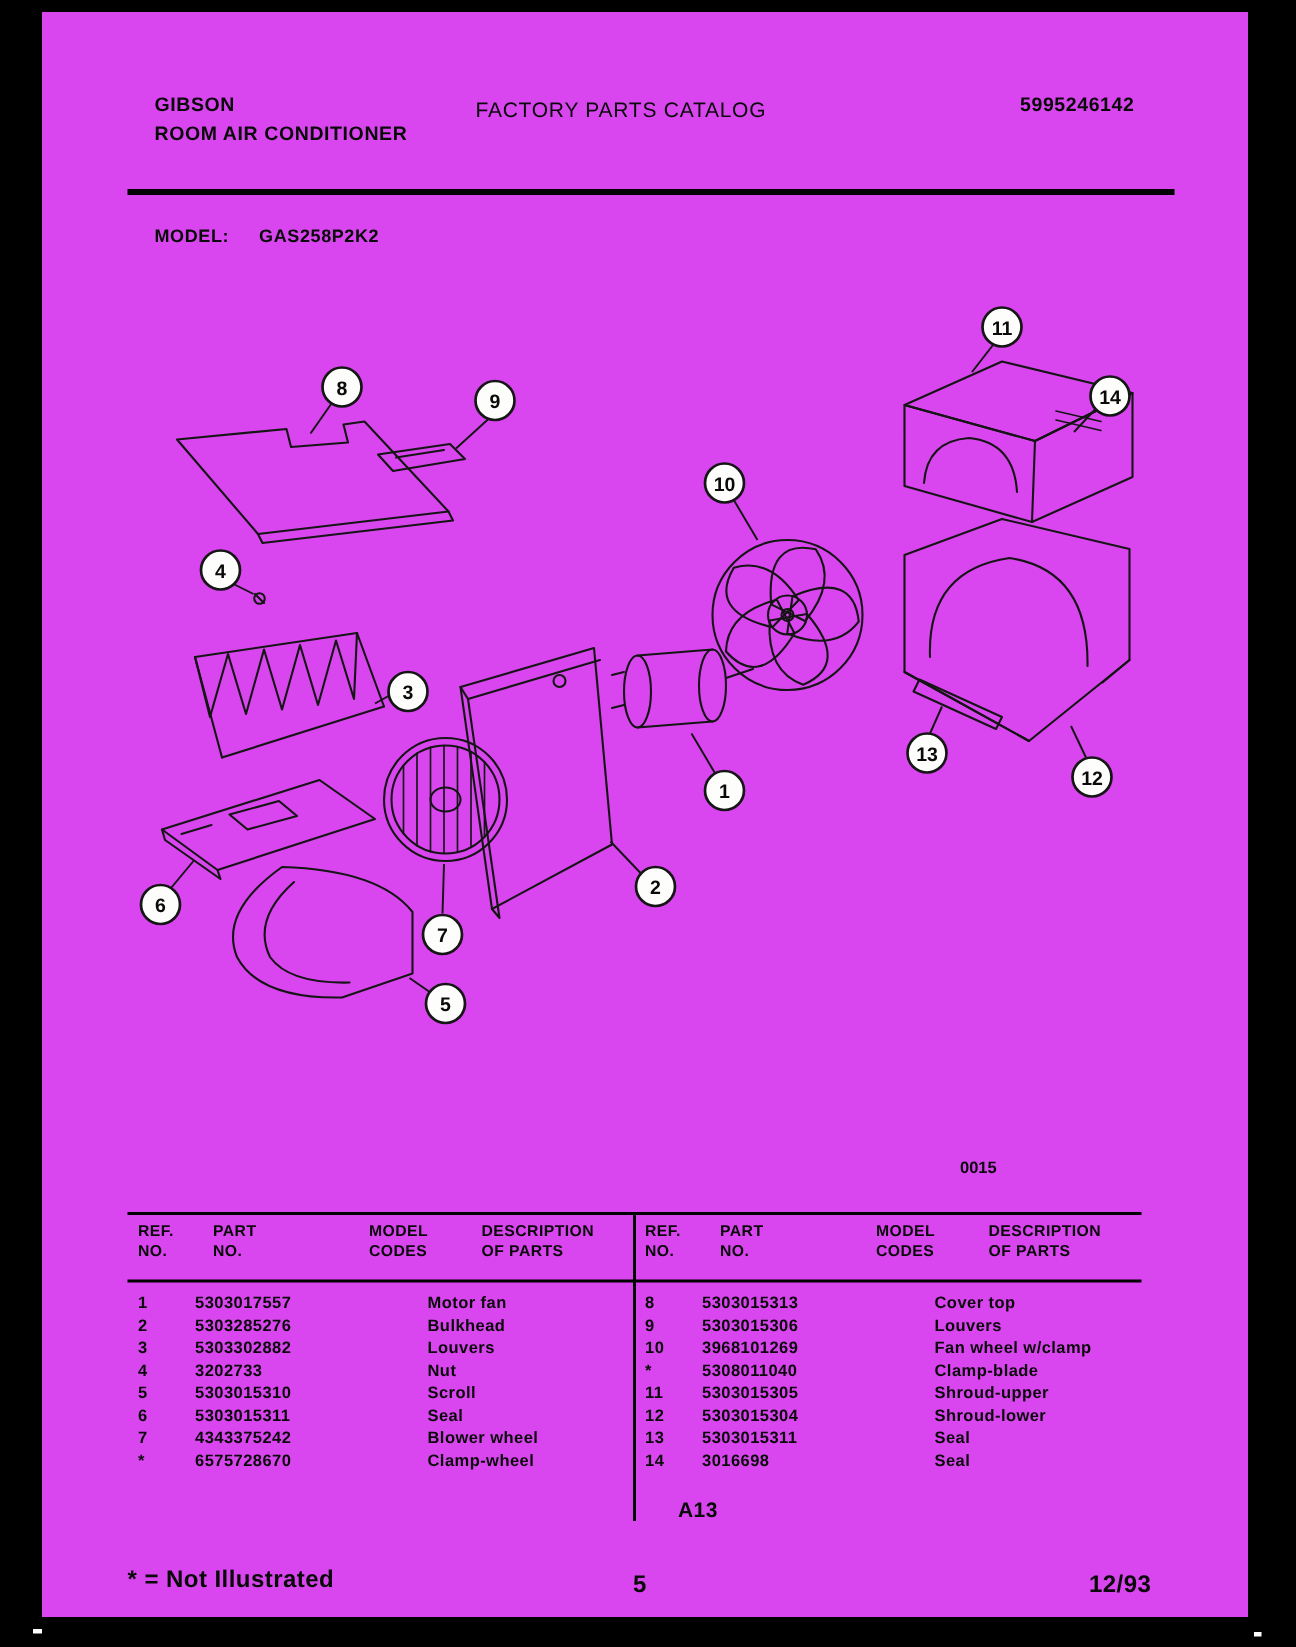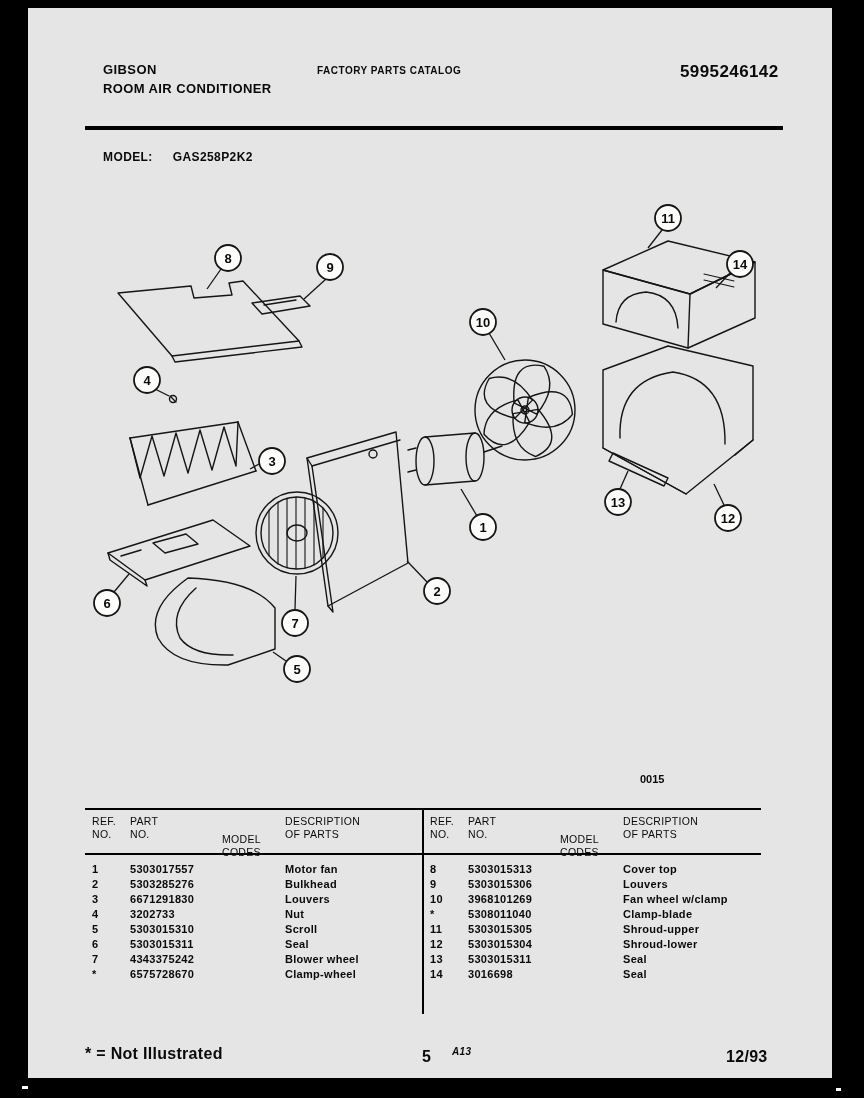--- a/index.html
+++ b/index.html
@@ -7,63 +7,63 @@
   body {
     background:#000;
     position:relative;
     font-family:"Liberation Sans", sans-serif;
     color:#0a0a0a;
     overflow:hidden;
   }
   .page {
     position:absolute; left:28px; top:8px;
     width:804px; height:1070px;
-    background:#e5e5e5;
+    background:#d946ef;
   }
   .speck { position:absolute; background:#fff; }
 
   
   .hdr-brand { position:absolute; left:75px; top:52px; font-size:13px; font-weight:bold; line-height:19px; letter-spacing:.4px; }
-  .hdr-title { position:absolute; left:289px; top:57px; font-size:10px; font-weight:bold; letter-spacing:.5px; }
-  .hdr-doc   { position:absolute; left:652px; top:54px; font-size:17px; font-weight:bold; letter-spacing:.4px; }
+  .hdr-title { position:absolute; left:289px; top:57px; font-size:14px; font-weight:normal; letter-spacing:.5px; }
+  .hdr-doc   { position:absolute; left:652px; top:54px; font-size:13px; font-weight:bold; letter-spacing:.4px; }
   .rule { position:absolute; left:57px; top:118px; width:698px; height:4px; background:#000; }
 
   .model-line { position:absolute; left:75px; top:142px; font-size:12px; font-weight:bold; letter-spacing:.4px; }
   .model-value { margin-left:20px; }
 
   
   .diagram { position:absolute; left:0; top:0; }
 
   .page-code { position:absolute; left:612px; top:765px; font-size:11px; font-weight:bold; }
 
   
   .tline { position:absolute; left:57px; width:676px; height:2px; background:#000; }
   .tline.top { top:800px; }
   .tline.mid { top:845px; }
   .vdiv { position:absolute; left:394px; top:800px; width:2px; height:206px; background:#000; }
 
-  .thead { position:absolute; top:807px; display:flex; font-size:10.5px; font-weight:normal; line-height:13px; letter-spacing:.3px; }
+  .thead { position:absolute; top:807px; display:flex; font-size:10.5px; font-weight:bold; line-height:13px; letter-spacing:.3px;gap:12px; }
   .thead.left  { left:64px; }
   .thead.right { left:402px; }
 
   .tbody { position:absolute; top:855px; font-size:11px; font-weight:bold; letter-spacing:.3px; }
   .tbody.left  { left:64px; }
   .tbody.right { left:402px; }
   .trow { display:flex; height:15px; }
   .cell { white-space:nowrap; }
   .cell-ref   { width:38px; }
   .cell-part  { width:92px; }
-  .cell-codes { width:63px;margin-top:18px; }
+  .cell-codes { width:63px; }
   .cell-desc  { width:170px; }
 
   
   .foot { position:absolute; font-size:16px; font-weight:bold; letter-spacing:.3px; }
   .foot-note  { left:57px;  top:1037px; }
   .foot-page  { left:394px; top:1040px; }
-  .foot-plate { left:424px; top:1038px; font-size:10px;font-style:italic; }
+  .foot-plate { left:424px; top:990px; font-size:14px; }
   .foot-date  { left:698px; top:1040px; }
 </style>
 </head>
 <body>
 
 <div class="speck" style="left:184px;top:9px;width:6px;height:4px;"></div>
 <div class="speck" style="left:28px;top:42px;width:4px;height:4px;"></div>
 <div class="speck" style="left:22px;top:1086px;width:6px;height:3px;"></div>
 <div class="speck" style="left:836px;top:1088px;width:5px;height:3px;"></div>
 
@@ -295,21 +295,21 @@
         <div class="cell cell-desc">Motor fan</div>
       </div>
       <div class="trow">
         <div class="cell cell-ref">2</div>
         <div class="cell cell-part">5303285276</div>
         <div class="cell cell-codes"></div>
         <div class="cell cell-desc">Bulkhead</div>
       </div>
       <div class="trow">
         <div class="cell cell-ref">3</div>
-        <div class="cell cell-part">6671291830</div>
+        <div class="cell cell-part">5303302882</div>
         <div class="cell cell-codes"></div>
         <div class="cell cell-desc">Louvers</div>
       </div>
       <div class="trow">
         <div class="cell cell-ref">4</div>
         <div class="cell cell-part">3202733</div>
         <div class="cell cell-codes"></div>
         <div class="cell cell-desc">Nut</div>
       </div>
       <div class="trow">

